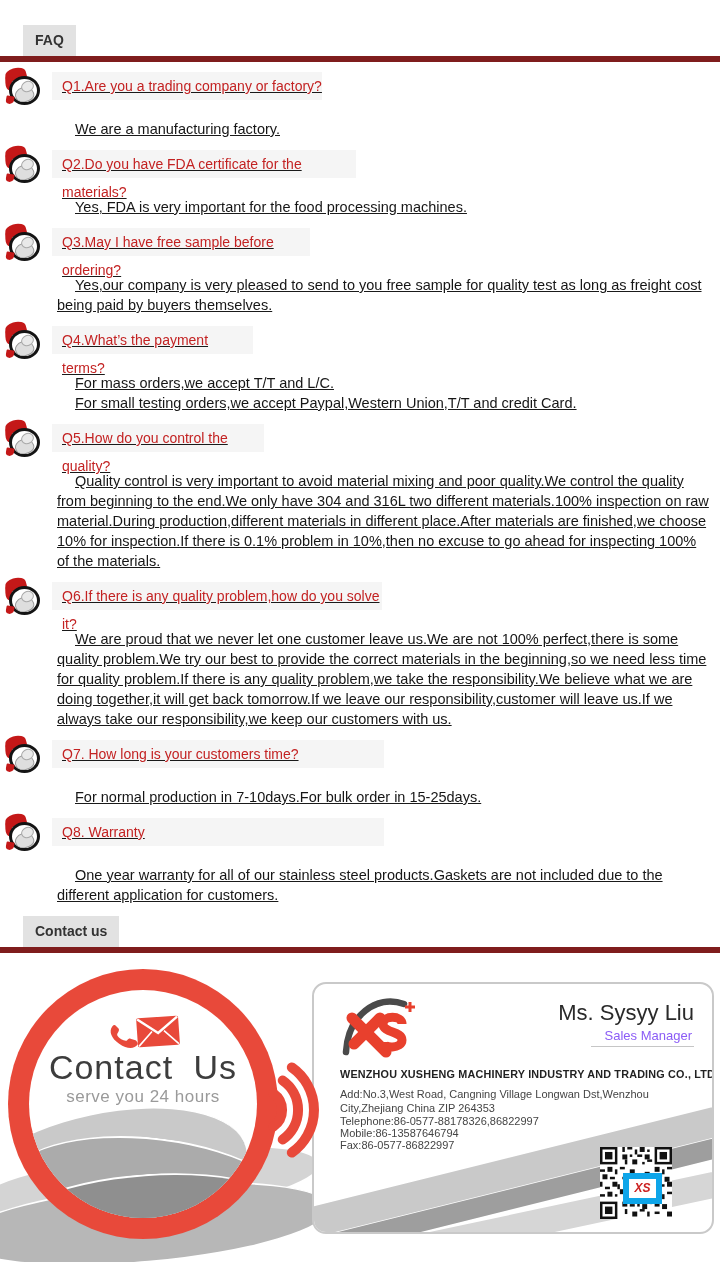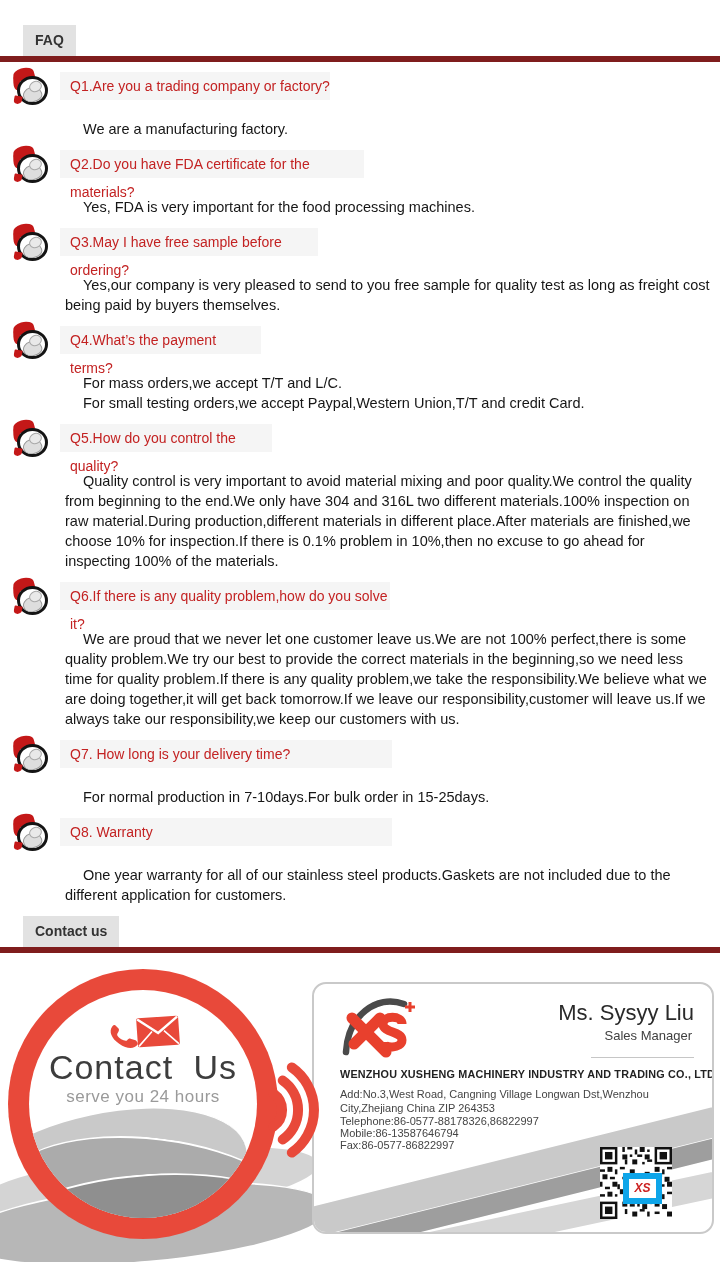--- a/index.html
+++ b/index.html
@@ -3,21 +3,21 @@
 <meta charset="utf-8">
 <style>
   html,body{margin:0;padding:0;background:#fff;}
   .page{width:720px;height:1262px;overflow:hidden;background:#fff;
         font-family:"Liberation Sans",sans-serif;color:#1a1a1a;position:relative;}
   .top-space{height:25px;}
   .tab-row{border-bottom:6px solid #7f1d1d;padding-left:23px;}
   .tab{display:inline-block;background:#e2e2e2;color:#333;font-size:14px;font-weight:bold;
        padding:7px 12px 8px 12px;min-width:24px;}
   
-  .faq-list{padding:10px 0 0 12px;}
+  .faq-list{padding:10px 0 0 4px;text-decoration:underline;}
   .faq-item{margin-bottom:11px;}
   .faq-row{display:flex;align-items:flex-start;}
   .mascot{position:relative;width:40px;height:40px;flex:none;margin-top:-4px;}
   .m-ring{position:absolute;left:5px;top:8px;width:25px;height:23px;border:3px solid #141414;
           border-radius:50%;background:#fff;overflow:hidden;}
   .m-body{position:absolute;left:3px;top:8px;width:17px;height:13px;background:#dedede;
           border:1px solid #9a9a9a;border-radius:55% 65% 45% 55%;transform:rotate(-18deg);}
   .m-body2{position:absolute;left:9px;top:2px;width:11px;height:9px;background:#e9e9e9;
           border:1px solid #a8a8a8;border-radius:50%;transform:rotate(-25deg);}
   .m-hat{position:absolute;left:1px;top:0px;width:21px;height:12px;background:#c41818;
@@ -66,21 +66,21 @@
   
   .card{position:absolute;left:312px;top:29px;width:402px;height:252px;background:#fff;
         border:2px solid #c9c9c9;border-radius:14px;overflow:hidden;z-index:2;box-sizing:border-box;}
   .rb{position:absolute;border-radius:60px;z-index:1;}
   .rb1{width:640px;height:30px;background:#c9c9c9;transform:rotate(-14deg);left:-60px;top:158px;}
   .rb2{width:640px;height:20px;background:#9e9e9e;transform:rotate(-14deg);left:-70px;top:192px;}
   .rb3{width:640px;height:26px;background:#d6d6d6;transform:rotate(-12deg);left:-90px;top:224px;}
   .logo{position:absolute;left:20px;top:10px;z-index:2;}
   .nameblock{position:absolute;right:18px;top:16px;text-align:right;z-index:2;}
   .contact-name{font-size:22px;color:#2a2a2a;}
-  .contact-role{display:inline-block;font-size:13px;color:#404040;padding:2px 2px 14px 14px;
+  .contact-role{display:inline-block;font-size:13px;color:#8b5cf6;padding:2px 2px 3px 14px;
         border-bottom:1px solid #c6c6c6;text-align:center;}
   .cardtext{position:absolute;left:26px;top:84px;width:352px;z-index:2;}
   .company{font-size:10.8px;font-weight:bold;color:#222;letter-spacing:0.2px;white-space:nowrap;
         margin-bottom:7px;}
   .addr{font-size:11px;color:#444;line-height:14px;}
   .tel{font-size:11px;color:#444;}
   .qr{position:absolute;left:286px;top:163px;width:72px;height:72px;z-index:4;}
   .qr-label{position:absolute;left:23px;top:26px;width:27px;height:19px;background:#fff;
         border:6px solid #0ea5e9;color:#c22;font-size:12px;font-weight:bold;text-align:center;
         line-height:19px;font-style:italic;}
@@ -203,21 +203,21 @@
     <div class="faq-item">
       <div class="faq-row">
         <span class="mascot">
           <i class="m-hat"></i>
             <span class="m-ring">
               <i class="m-body"></i>
               <i class="m-body2"></i>
             </span>
             <i class="m-foot"></i>
         </span>
-        <div class="q-bar">Q7. How long is your delivery time?</div>
+        <div class="q-bar">Q7. How long is your customers time?</div>
       </div>
       <div class="answers">
         <p>For normal production in 7-10days.For bulk order in 15-25days.</p>
       </div>
     </div>
 
     <div class="faq-item">
       <div class="faq-row">
         <span class="mascot">
           <i class="m-hat"></i>

